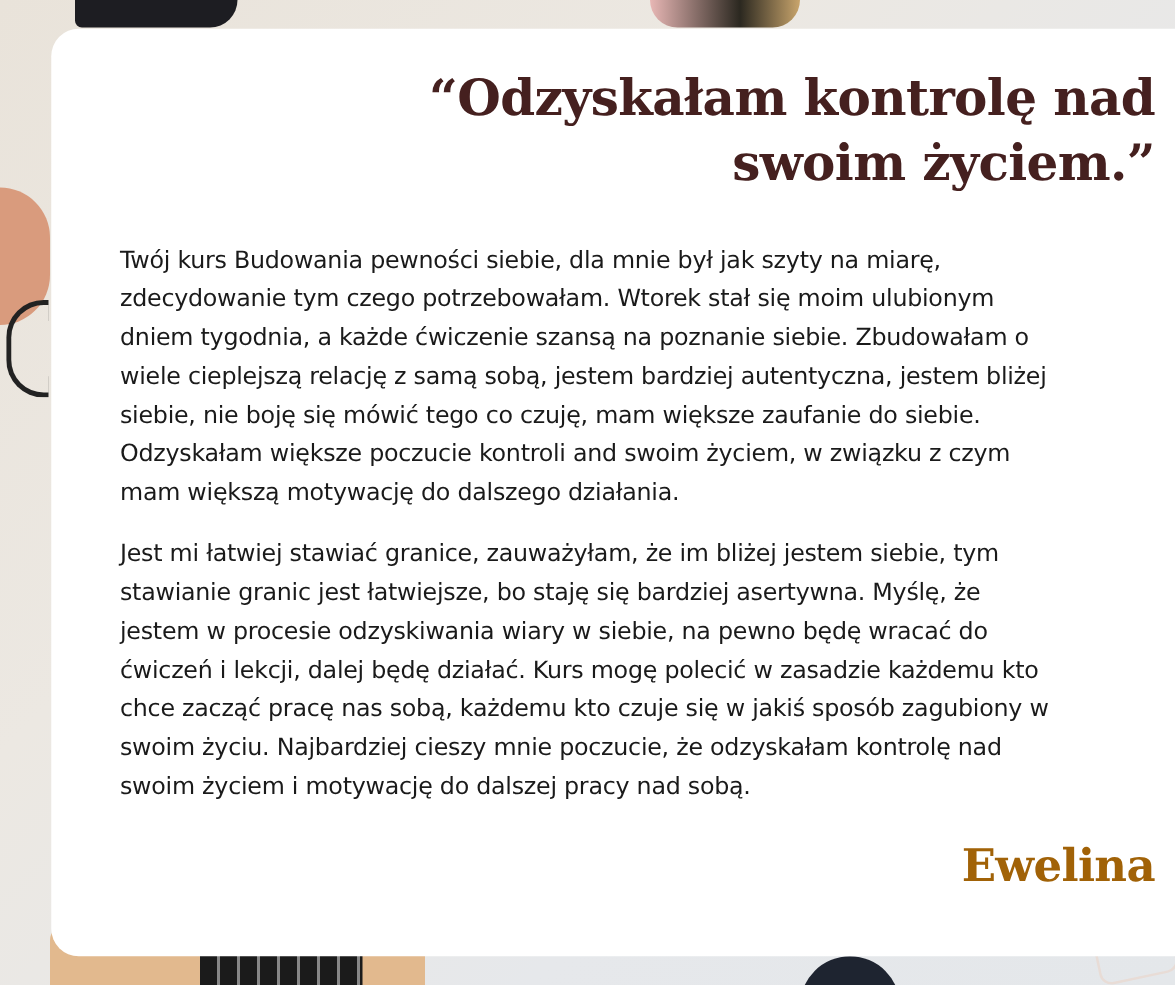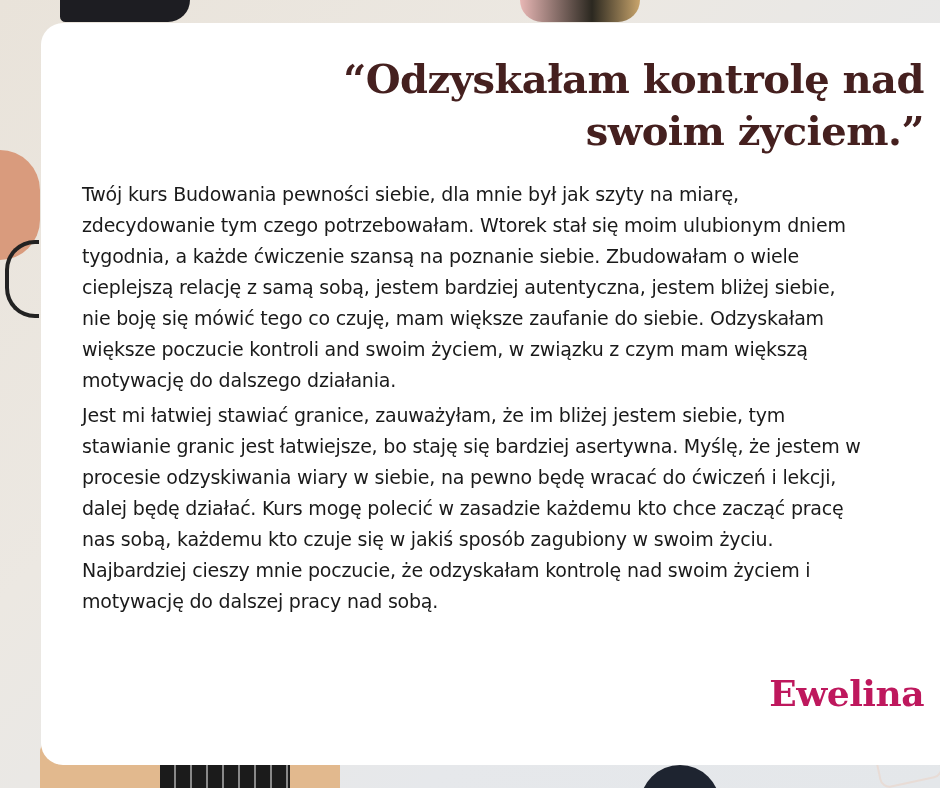--- a/index.html
+++ b/index.html
@@ -29,24 +29,24 @@
     position:absolute; right:49px; top:30px; width:700px;
     text-align:right; color:#45201f;
     font-family: "DejaVu Serif", serif; font-weight:bold;
     font-size:40px; line-height:52px; letter-spacing:-0.5px;
   }
   .body-text {
     position:absolute; left:37px; top:152px; width:790px;
     color:#1a1a1a; font-family:"DejaVu Sans", sans-serif;
     font-size:19px; line-height:31px; letter-spacing:-0.2px;
   }
-  .body-text p { margin:4px; }
+  .body-text p { margin:18px; }
   .author {
     position:absolute; right:49px; top:645px;
-    color:#be185d; font-family:"DejaVu Serif", serif; font-weight:bold;
+    color:#a16207; font-family:"DejaVu Serif", serif; font-weight:bold;
     font-size:36px; line-height:50px; letter-spacing:-0.5px;
   }
   .author-role {
     position:absolute; right:49px; top:702px;
     color:#555555; font-family:"Liberation Sans", sans-serif;
     font-size:17px; line-height:24px;
   }
 </style>
 </head>
 <body>

